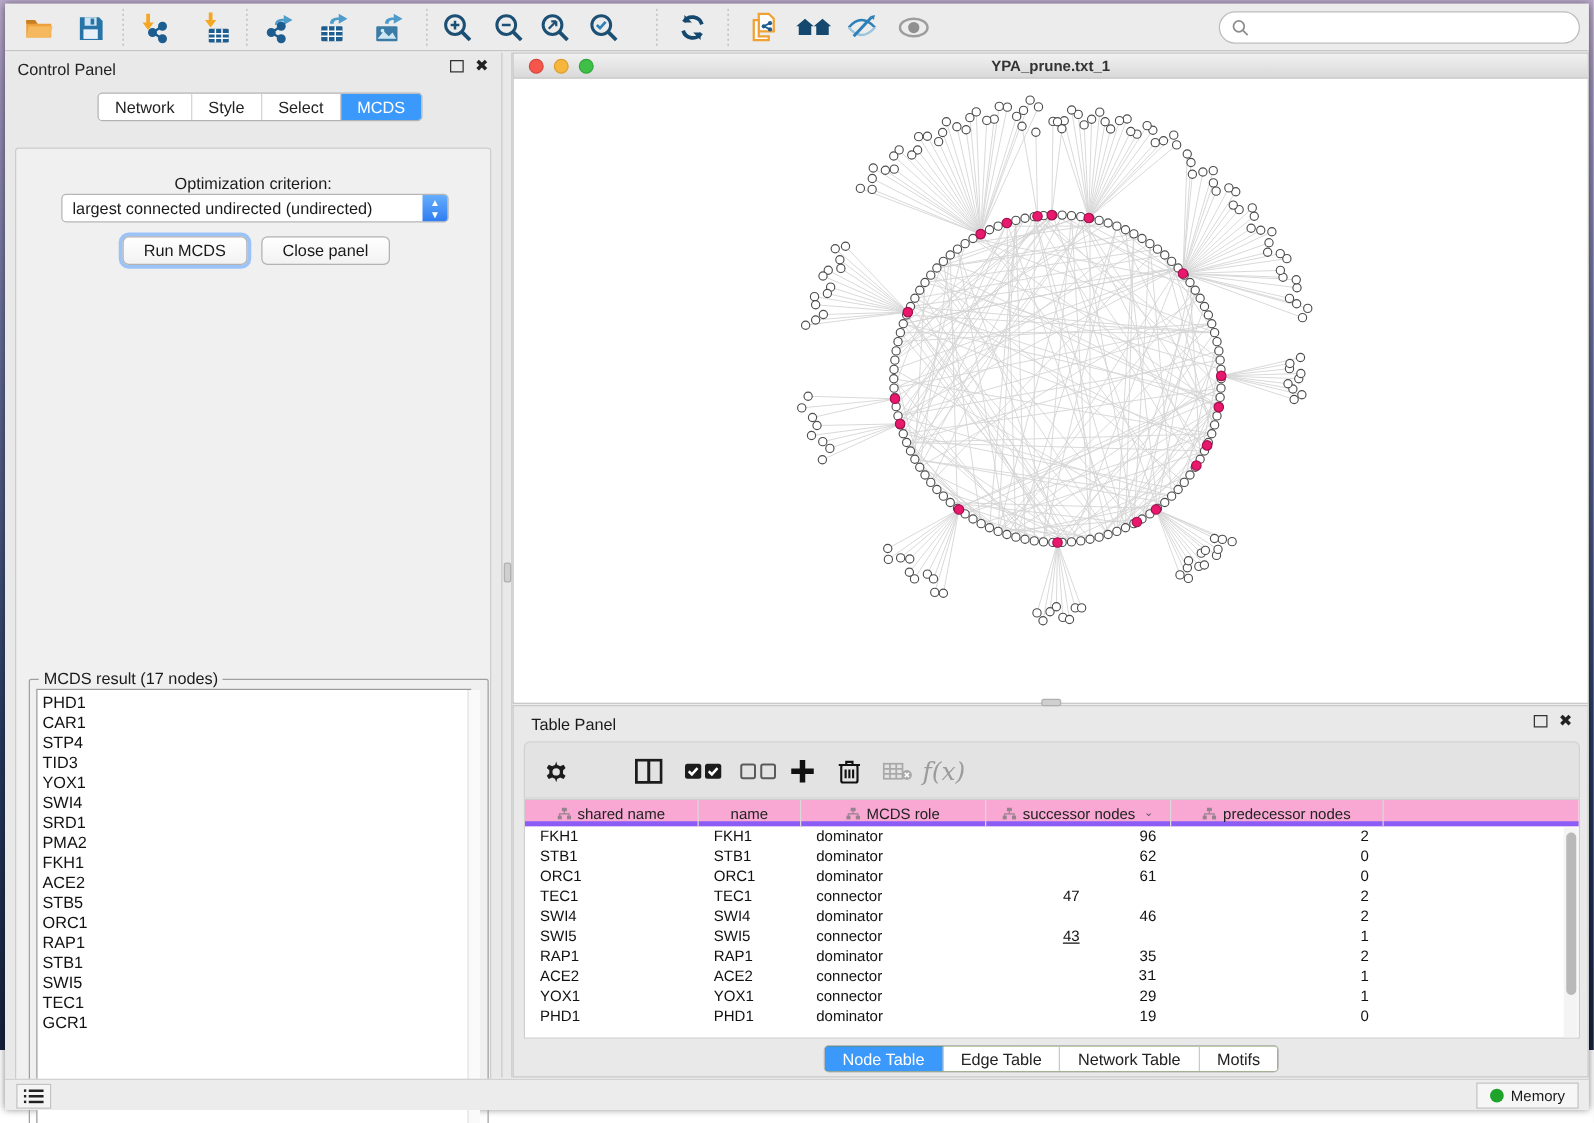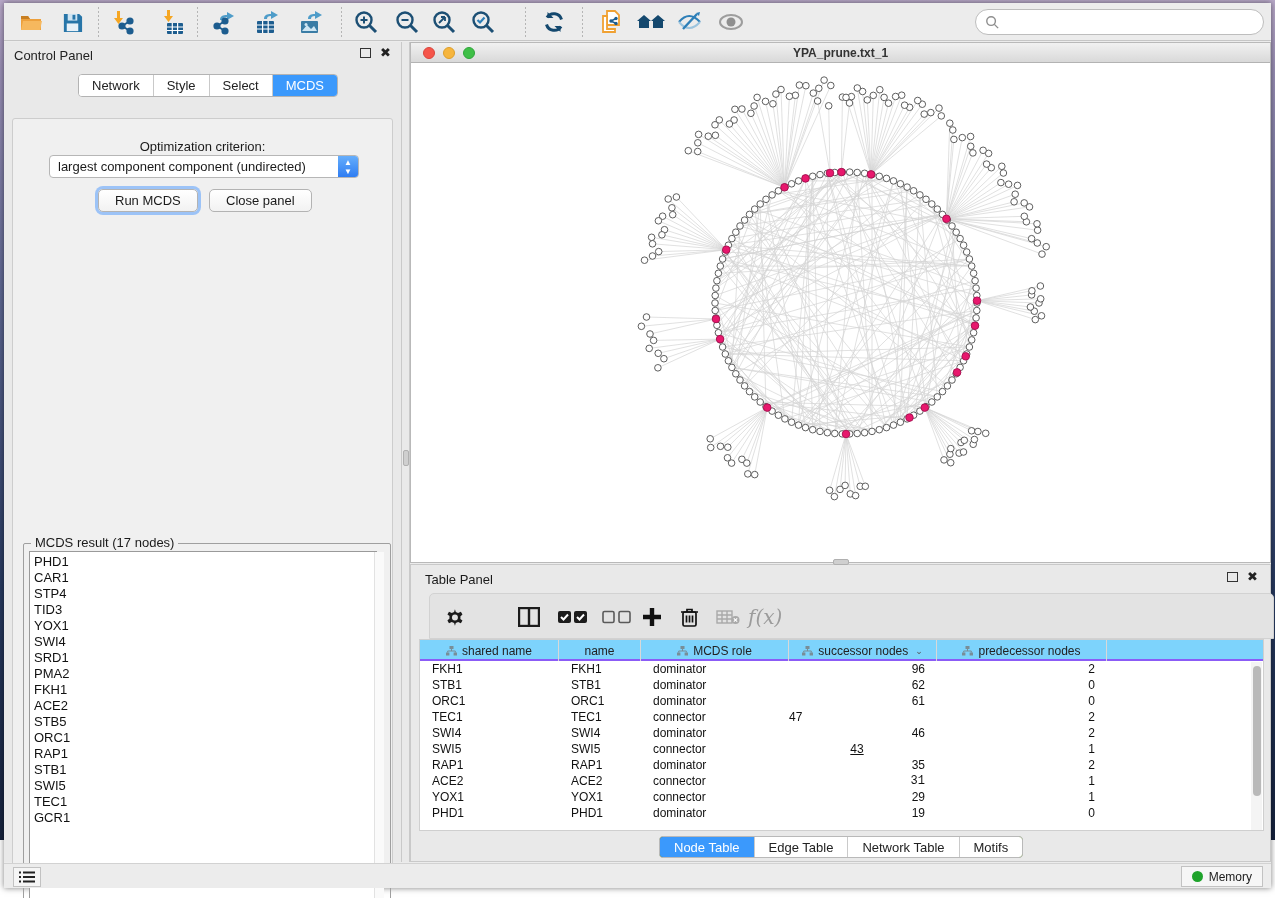--- a/index.html
+++ b/index.html
@@ -70,27 +70,27 @@
     background:linear-gradient(#f1f1f1,#d9d9d9); border-bottom:1px solid #b3b3b3; }
   .light { position:absolute; top:4px; width:12px; height:12px; border-radius:50%; }
   #net-title { position:absolute; width:100%; text-align:center; top:3px; font-size:12px; color:#333; }
   #net-canvas { position:absolute; left:0; top:20px; width:859px; height:499px; background:#fff; overflow:hidden; }
 
   
   #table-panel { position:absolute; left:406px; top:561px; width:861px; height:298px; background:#e9e9e9;
     border:1px solid #c9c9c9; }
   #tp-title { position:absolute; left:14px; top:7px; font-size:13px; }
   #tp-toolbar { position:absolute; left:8px; top:28px; width:845px; height:46px; background:#e3e3e3;
-    border:1px solid #d2d2d2; border-radius:5px 5px 0 0;margin-left:10px; }
+    border:1px solid #d2d2d2; border-radius:5px 5px 0 0; }
   .tp-icon { position:absolute; top:9px; display:flex; align-items:center; justify-content:center; height:28px; }
   #fx-icon { font-family:"DejaVu Serif","Liberation Serif",serif; font-style:italic; font-size:20px; color:#9b9b9b; }
   #tbl { position:absolute; left:8px; top:74px; width:845px; height:192px; background:#fff;
     border:1px solid #cfcfcf; overflow:hidden; }
-  #tbl-header { position:absolute; left:0; top:0; height:21px; width:100%; background:#7dd3fc;
-    border-bottom:2px solid #8b5cf6; }
+  #tbl-header { position:absolute; left:0; top:0; height:21px; width:100%; background:#f9a8d4;
+    border-bottom:4px solid #8b5cf6; }
   .th { position:absolute; top:0; height:21px; border-right:1px solid #d8d8d8; display:flex;
     align-items:center; justify-content:center; gap:5px; font-size:12px; color:#222; }
   .tree-ico { opacity:.75; }
   .sort-chev { font-size:9px; color:#555; margin-left:2px; }
   #tbl-body { position:absolute; left:0; top:21px; width:100%; }
   .tr { position:absolute; left:0; height:16px; width:100%; }
   .td { position:absolute; font-size:12px; line-height:16px; color:#111; white-space:nowrap; }
   #tbl-scroll { position:absolute; right:1px; top:22px; width:11px; height:168px; background:#f4f4f4; }
   #tbl-thumb { position:absolute; left:1.5px; top:4px; width:8px; height:130px; background:#b9b9b9; border-radius:4px; }
   #tp-tabs { position:absolute; left:248px; top:271px; height:22px; display:flex; border:1px solid #b9b9b9;
@@ -279,21 +279,21 @@
     </div>
     <div id="cp-tabs">
           <div class="seg-tab">Network</div>
           <div class="seg-tab">Style</div>
           <div class="seg-tab">Select</div>
           <div class="seg-tab active">MCDS</div>
         </div>
     <div id="cp-inner">
       <div id="opt-label">Optimization criterion:</div>
       <div id="opt-select">
-        <span id="opt-select-text">largest component component (undirected)</span>
+        <span id="opt-select-text">largest connected undirected (undirected)</span>
         <span id="opt-stepper">
               <span>▲</span>
               <span>▼</span>
             </span>
       </div>
       <div class="cp-btn" id="run-btn">Run MCDS</div>
       <div class="cp-btn" id="close-btn">Close panel</div>
       <div id="mcds-group">
         <div id="mcds-box"></div>
         <span id="mcds-legend">MCDS result (17 nodes)</span>
@@ -1056,21 +1056,21 @@
               <div class="td" style="left: 12px;">ORC1</div>
               <div class="td" style="left: 151px;">ORC1</div>
               <div class="td" style="left: 233px;">dominator</div>
               <div class="td" style="left: 369px; width: 136px; text-align: right;">61</div>
               <div class="td" style="left: 517px; width: 158px; text-align: right;">0</div>
             </div>
             <div class="tr" style="top: 48px;">
               <div class="td" style="left: 12px;">TEC1</div>
               <div class="td" style="left: 151px;">TEC1</div>
               <div class="td" style="left: 233px;">connector</div>
-              <div class="td" style="left: 369px; width: 136px; text-align: left;">47</div>
+              <div class="td" style="left: 369px; width: 136px; text-align: center;">47</div>
               <div class="td" style="left: 517px; width: 158px; text-align: right;">2</div>
             </div>
             <div class="tr" style="top: 64px;">
               <div class="td" style="left: 12px;">SWI4</div>
               <div class="td" style="left: 151px;">SWI4</div>
               <div class="td" style="left: 233px;">dominator</div>
               <div class="td" style="left: 369px; width: 136px; text-align: right;">46</div>
               <div class="td" style="left: 517px; width: 158px; text-align: right;">2</div>
             </div>
             <div class="tr" style="top: 80px;">

